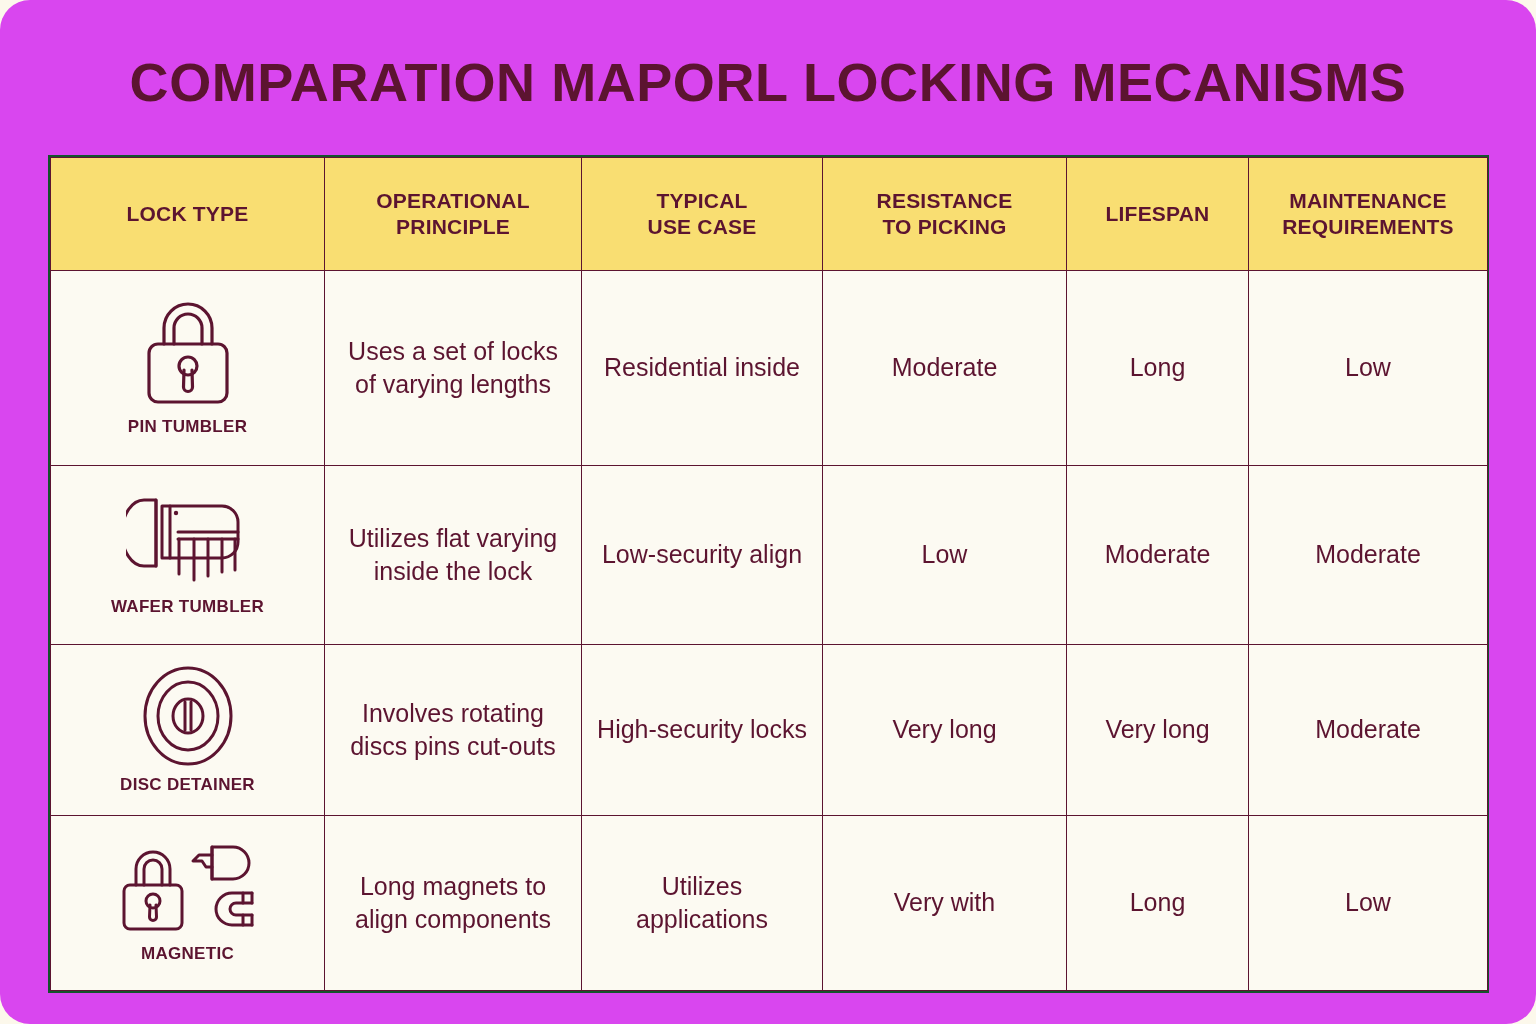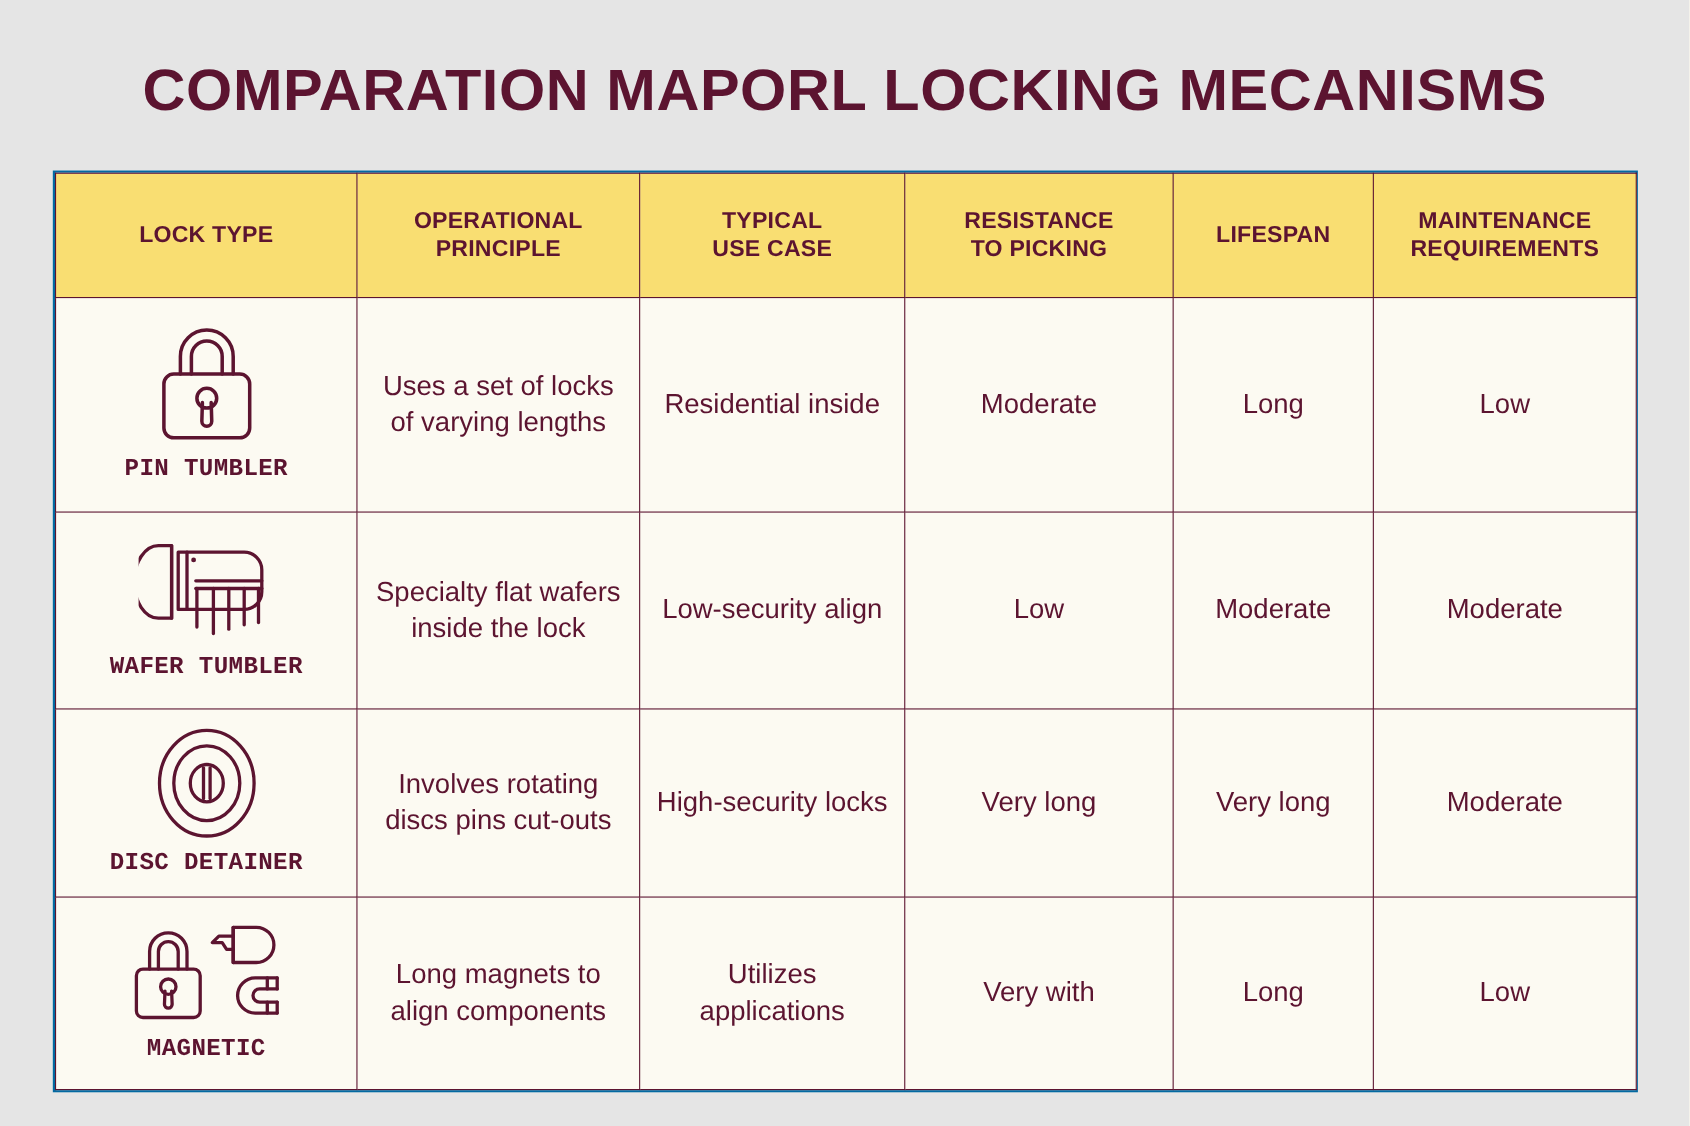--- a/index.html
+++ b/index.html
@@ -11,22 +11,23 @@
     height: 1024px;
     background: #FCF8EB;
     font-family: "Liberation Sans", sans-serif;
     overflow: hidden;
   }
 
   #page {
     position: relative;
     width: 1536px;
     height: 1024px;
-    background: #e5e5e5;
+    background: #d946ef;
     box-sizing: border-box;
+    border-radius: 30px;
   }
 
   
   #title {
     position: absolute;
     left: 0;
     top: 52px;
     width: 1536px;
     text-align: center;
     font-family: "Liberation Sans", sans-serif;
@@ -37,21 +38,21 @@
     white-space: nowrap;
     transform: scaleX(1.02);
   }
 
   
   #table-wrap {
     position: absolute;
     left: 48px;
     top: 155px;
     width: 1441px;
-    border: 2px solid #0369a1;
+    border: 2px solid #14532d;
     box-sizing: border-box;
     background: #FCFAF2;
   }
 
   table.cmp {
     width: 100%;
     border-collapse: collapse;
     table-layout: fixed;
   }
 
@@ -109,23 +110,23 @@
     align-items: center;
     justify-content: center;
     height: 100%;
   }
   .icon-holder {
     display: block;
     line-height: 0;
     margin-bottom: 6px;
   }
   .type-label {
-    font-family: Liberation Mono, monospace;
+    font-family: Liberation Sans, sans-serif;
     font-weight: bold;
-    font-size: 22px;
+    font-size: 17px;
     letter-spacing: 0.3px;
     color: #5C1430;
     text-transform: uppercase;
     white-space: nowrap;
   }
 
   .cell-text {
     display: block;
   }
 </style>
@@ -222,21 +223,21 @@
                   <path d="M68 47 V88"></path>
                   <path d="M82 47 V84"></path>
                   <path d="M96 47 V80"></path>
                   <path d="M109 47 V78"></path>
                 </svg>
               </span>
               <span class="type-label">WAFER TUMBLER</span>
             </div>
           </td>
           <td>
-            <span class="cell-text">Specialty flat wafers inside the lock</span>
+            <span class="cell-text">Utilizes flat varying inside the lock</span>
           </td>
           <td>
             <span class="cell-text">Low-security align</span>
           </td>
           <td>
             <span class="cell-text">Low</span>
           </td>
           <td>
             <span class="cell-text">Moderate</span>
           </td>

